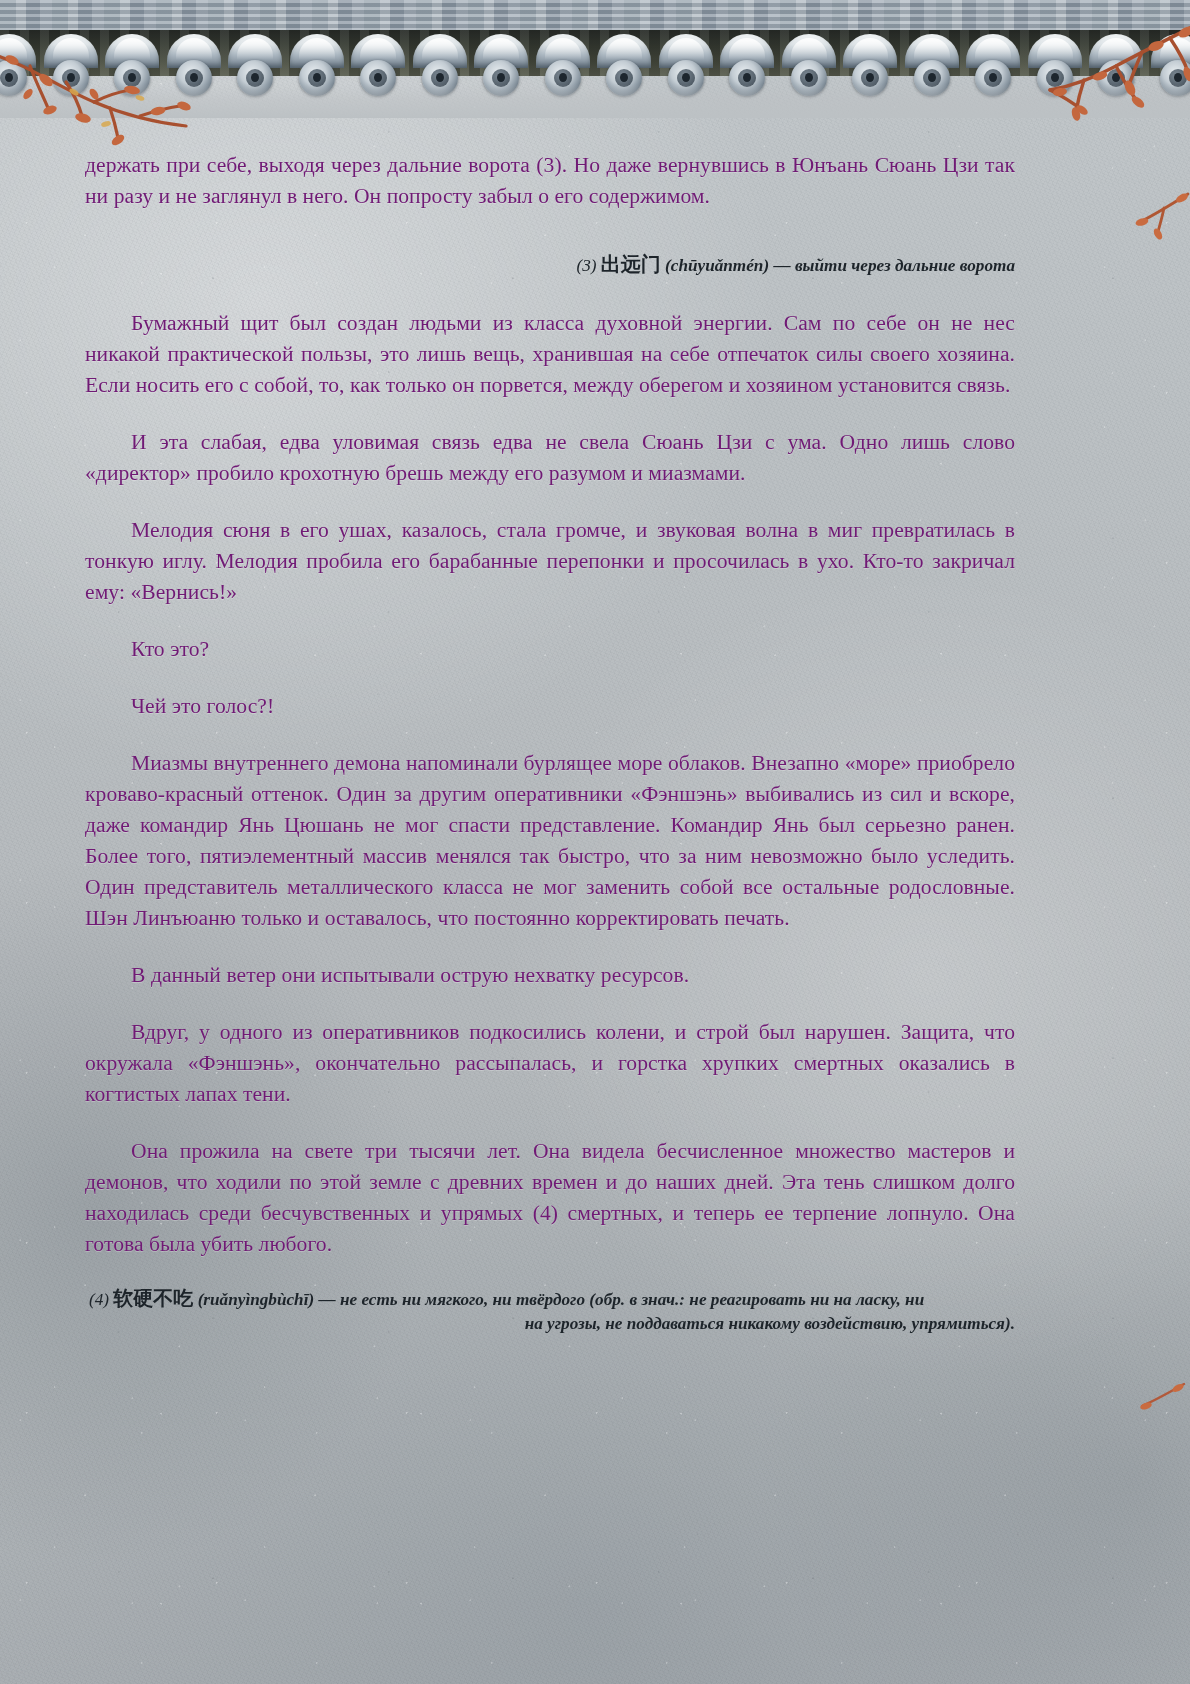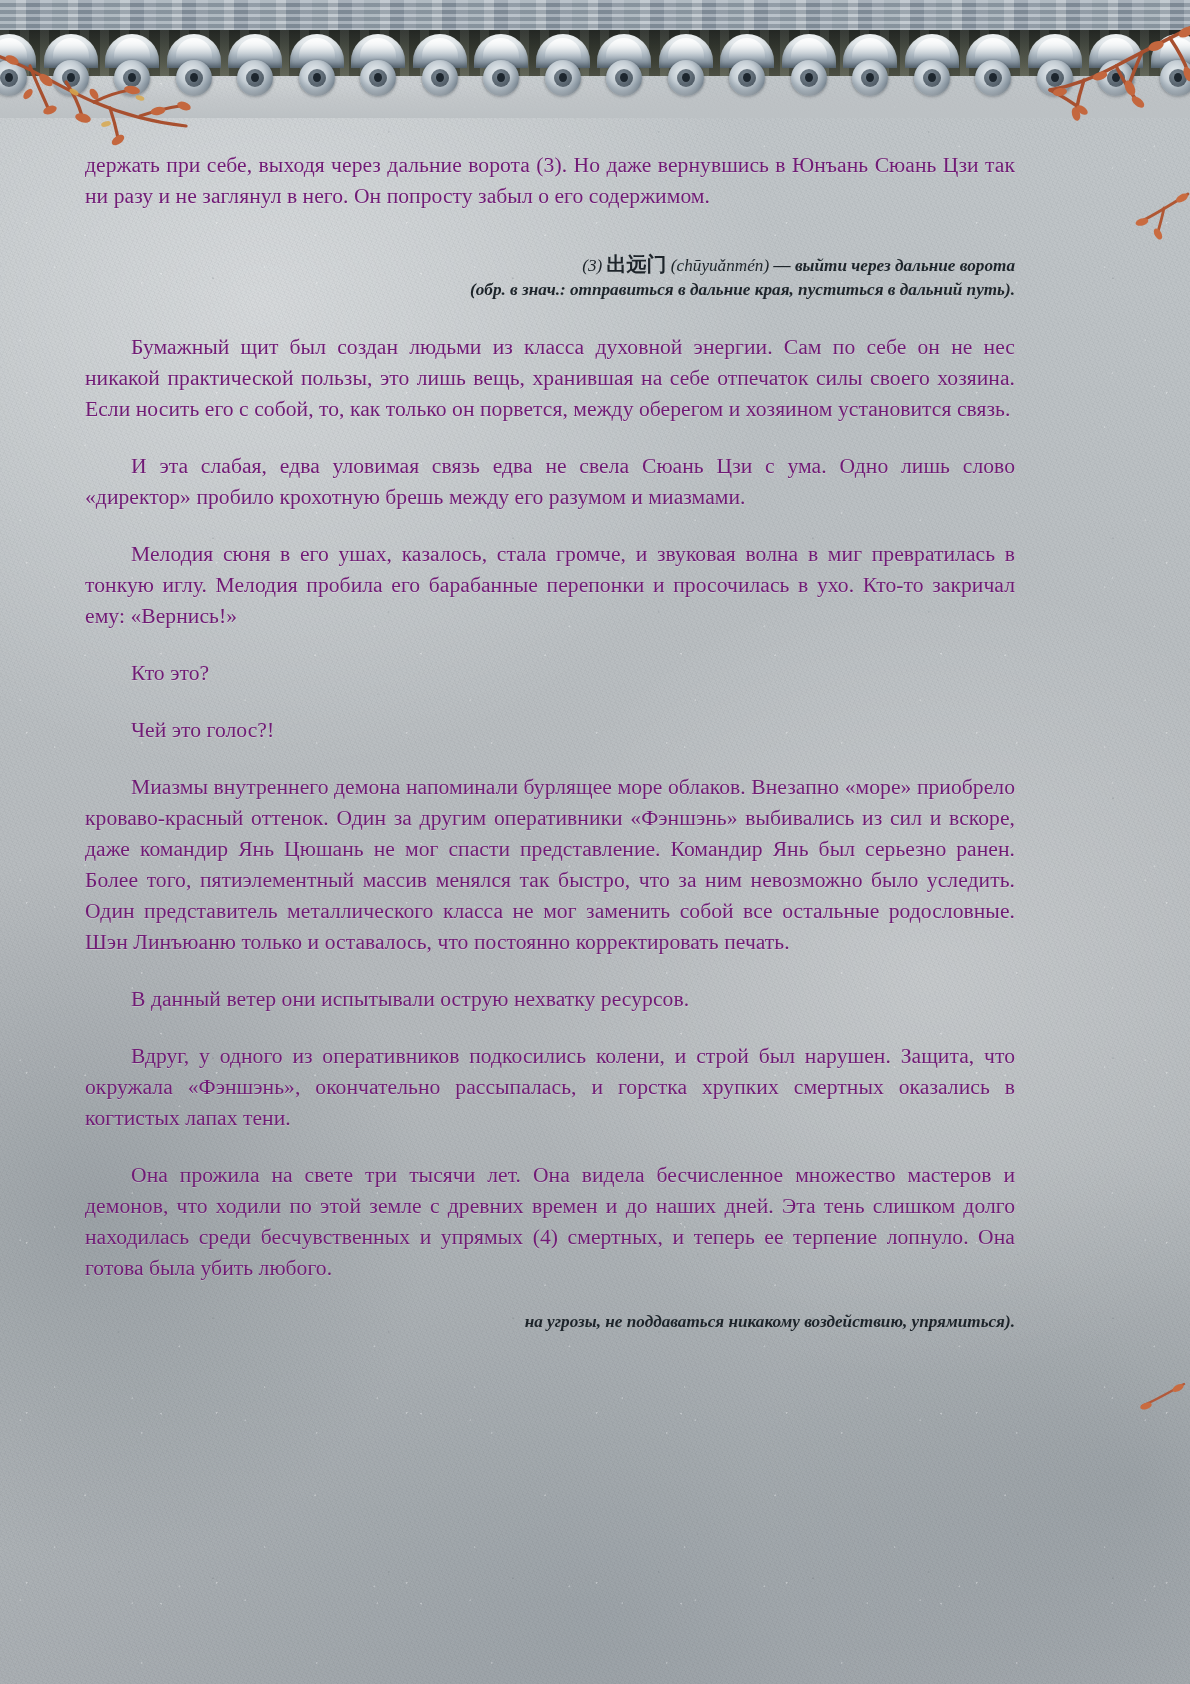--- a/index.html
+++ b/index.html
@@ -205,21 +205,21 @@
     text-align: right;
   }
   p.note .han {
     font-style: normal;
     font-weight: 600;
     font-family: "DejaVu Sans", "Liberation Sans", sans-serif;
     font-size: 20px;
   }
   p.note .pinyin {
     font-style: italic;
-    font-weight: 400;
+    font-weight: 700;
   }
   p.note .num { font-style: italic; font-weight: 400; }
 
   .note-block { margin: 0 0 30px 0; }
   .note-block p { margin: 0; }
   .note-line-1 { text-align: right; }
   .note-line-2 { text-align: right; }
 
   .note4 .note-line-1 { text-align: left; padding-left: 4px; }
   .note4 .note-line-2 { text-align: right; }
@@ -399,21 +399,20 @@
   </svg>
 </div>
 
 <div class="content">
   <div class="col">
 
     <p class="body lead">держать при себе, выходя через дальние ворота (3). Но даже вернувшись в Юнъань Сюань Цзи так ни разу и не заглянул в него. Он попросту забыл о его содержимом.</p>
 
     <div class="note-block">
       <p class="note note-line-1"><span class="num">(3)</span> <span class="han">出远门</span> <span class="pinyin">(chūyuǎnmén)</span> <span>—</span> <span>выйти через дальние ворота</span></p>
-      <p class="note note-line-2">(обр. в знач.: отправиться в дальние края, пуститься в дальний путь).</p>
     </div>
 
     <p class="body indent">Бумажный щит был создан людьми из класса духовной энергии. Сам по себе он не нес никакой практической пользы, это лишь вещь, хранившая на себе отпечаток силы своего хозяина. Если носить его с собой, то, как только он порвется, между оберегом и хозяином установится связь.</p>
 
     <p class="body indent">И эта слабая, едва уловимая связь едва не свела Сюань Цзи с ума. Одно лишь слово «директор» пробило крохотную брешь между его разумом и миазмами.</p>
 
     <p class="body indent">Мелодия сюня в его ушах, казалось, стала громче, и звуковая волна в миг превратилась в тонкую иглу. Мелодия пробила его барабанные перепонки и просочилась в ухо. Кто-то закричал ему: «Вернись!»</p>
 
 
     <p class="body indent">Кто это?</p>
@@ -422,18 +421,19 @@
 
     <p class="body indent">Миазмы внутреннего демона напоминали бурлящее море облаков. Внезапно «море» приобрело кроваво-красный оттенок. Один за другим оперативники «Фэншэнь» выбивались из сил и вскоре, даже командир Янь Цюшань не мог спасти представление. Командир Янь был серьезно ранен. Более того, пятиэлементный массив менялся так быстро, что за ним невозможно было уследить. Один представитель металлического класса не мог заменить собой все остальные родословные. Шэн Линъюаню только и оставалось, что постоянно корректировать печать.</p>
 
     <p class="body indent">В данный ветер они испытывали острую нехватку ресурсов.</p>
 
     <p class="body indent">Вдруг, у одного из оперативников подкосились колени, и строй был нарушен. Защита, что окружала «Фэншэнь», окончательно рассыпалась, и горстка хрупких смертных оказались в когтистых лапах тени.</p>
 
     <p class="body indent">Она прожила на свете три тысячи лет. Она видела бесчисленное множество мастеров и демонов, что ходили по этой земле с древних времен и до наших дней. Эта тень слишком долго находилась среди бесчувственных и упрямых (4) смертных, и теперь ее терпение лопнуло. Она готова была убить любого.</p>
 
     <div class="note-block note4">
+      <p class="note note-line-1"><span class="num">(4)</span> <span class="han">软硬不吃</span> <span class="pinyin">(ruǎnyìngbùchī)</span> <span>—</span> <span>не есть ни мягкого, ни твёрдого (обр. в знач.: не реагировать ни на ласку, ни</span></p>
       <p class="note note-line-2">на угрозы, не поддаваться никакому воздействию, упрямиться).</p>
     </div>
 
 
   </div>
 </div>
 
 </body></html>

